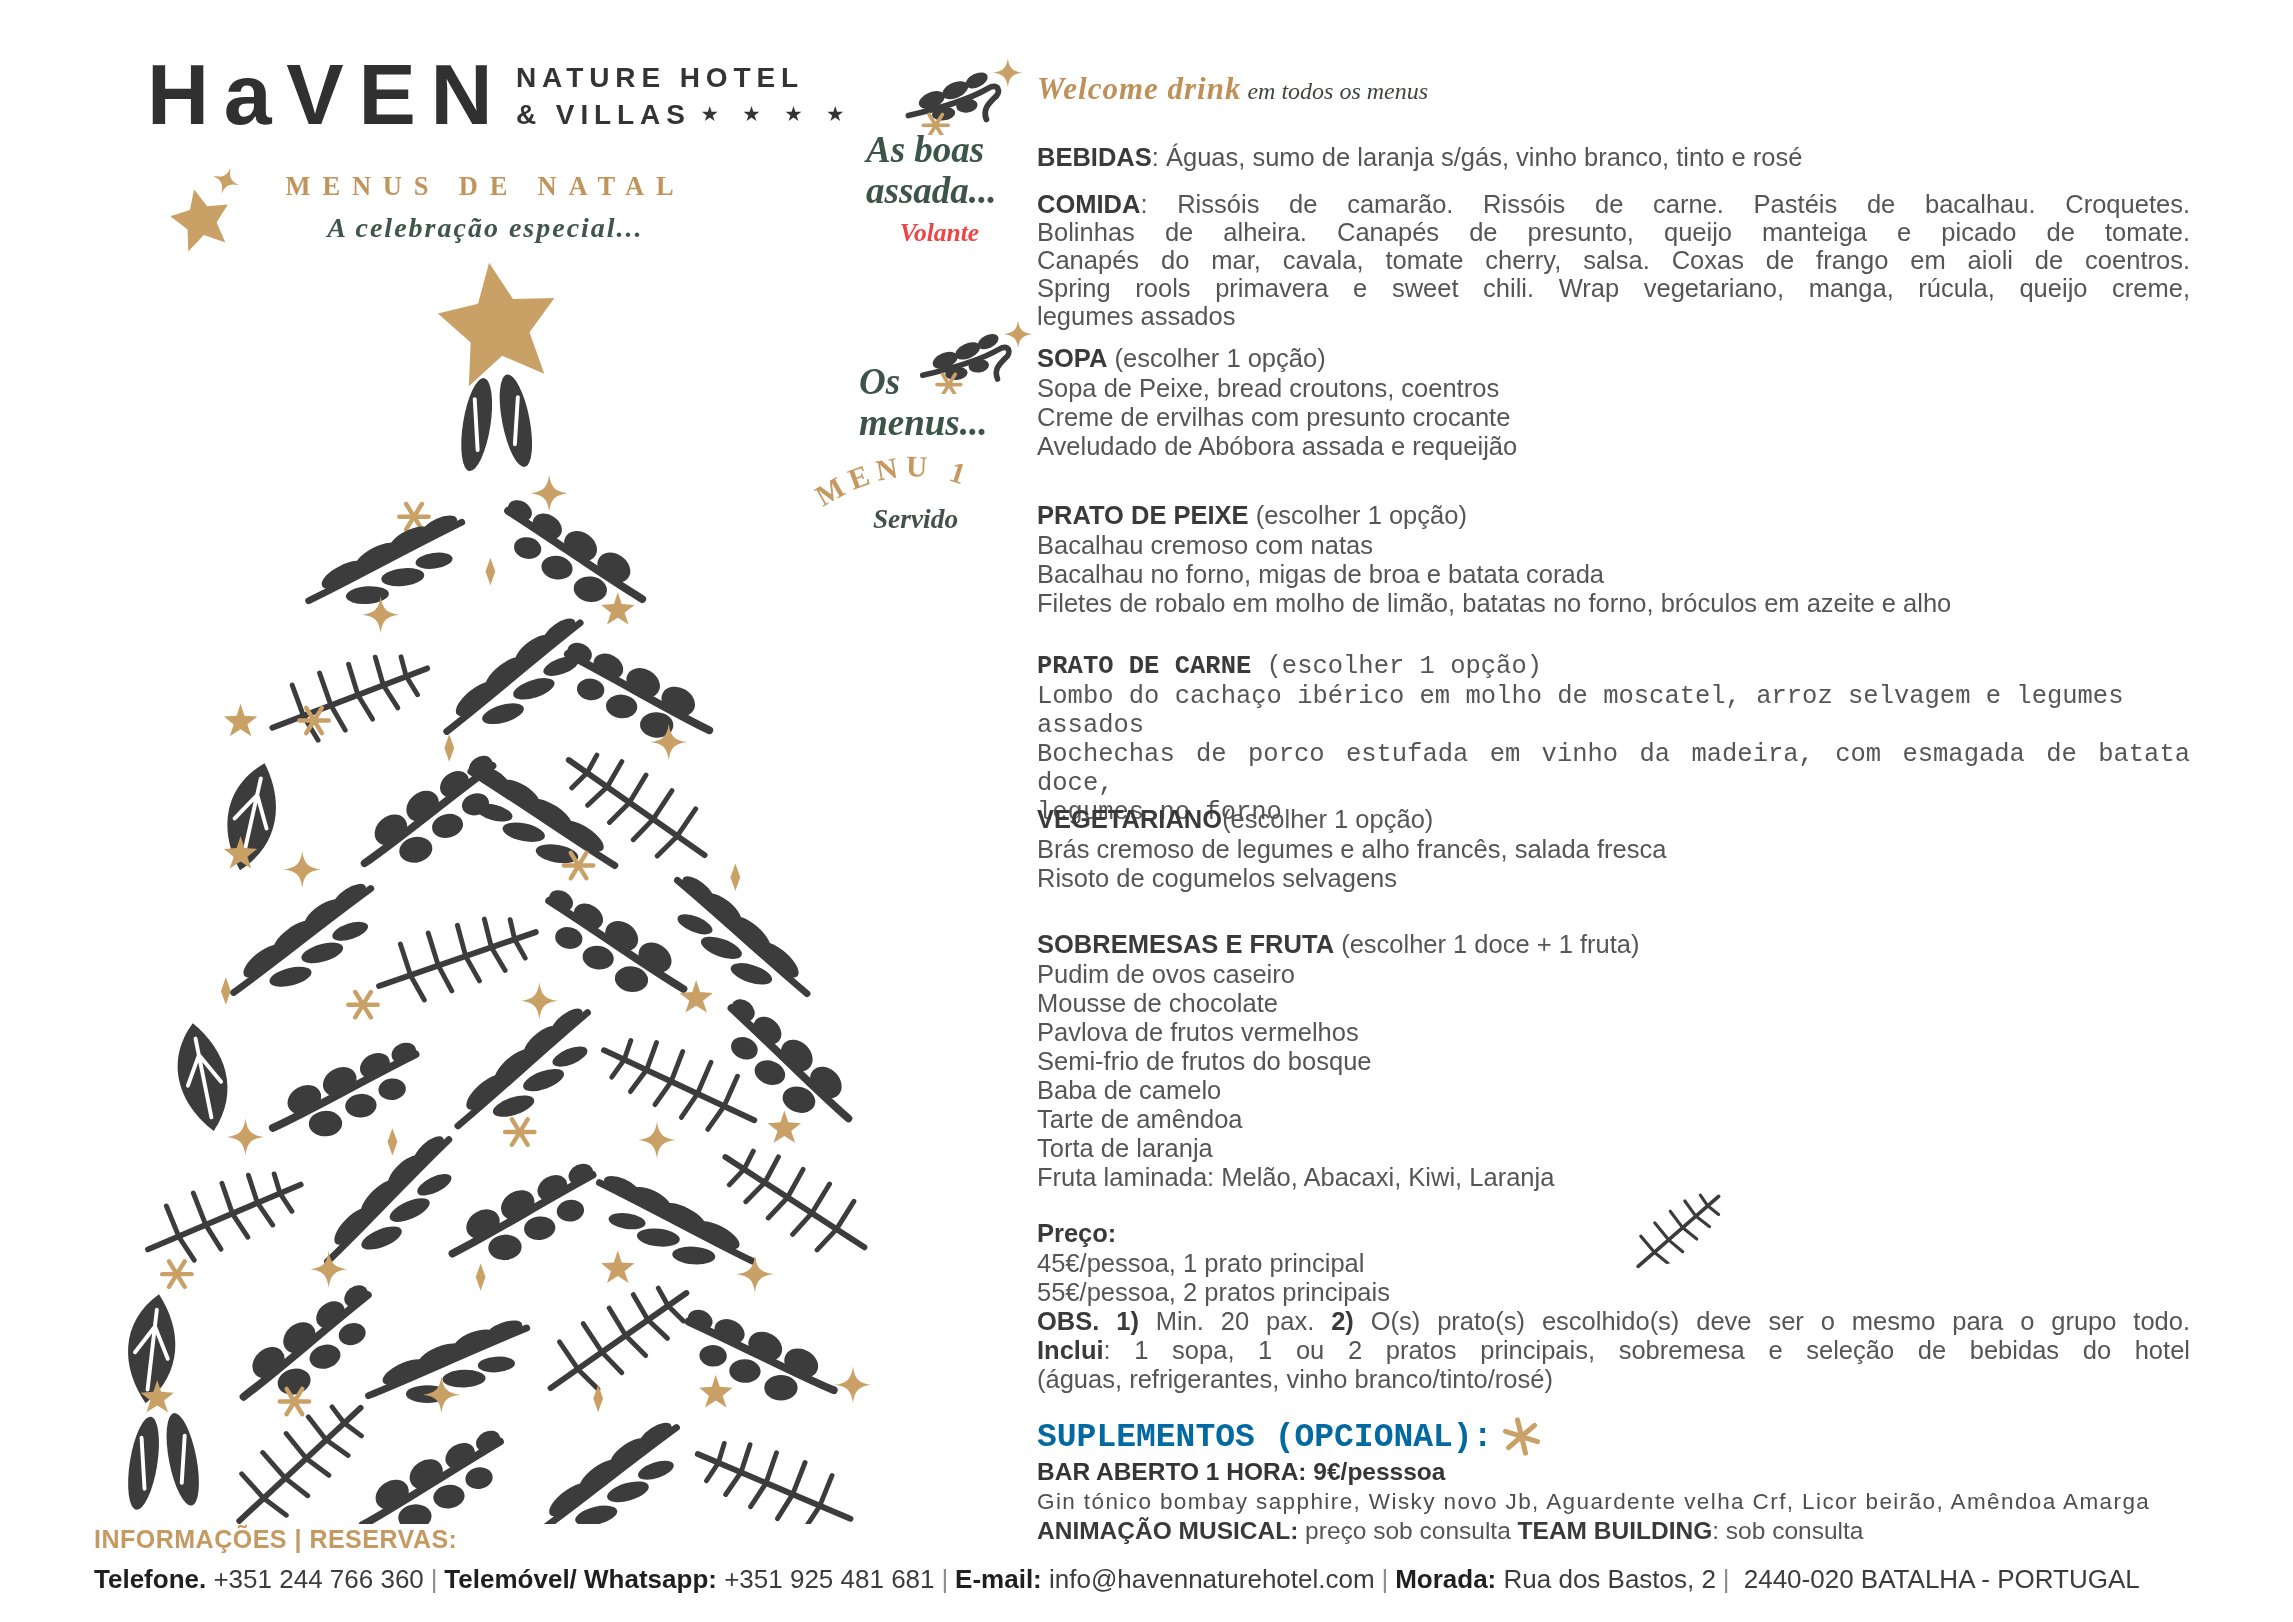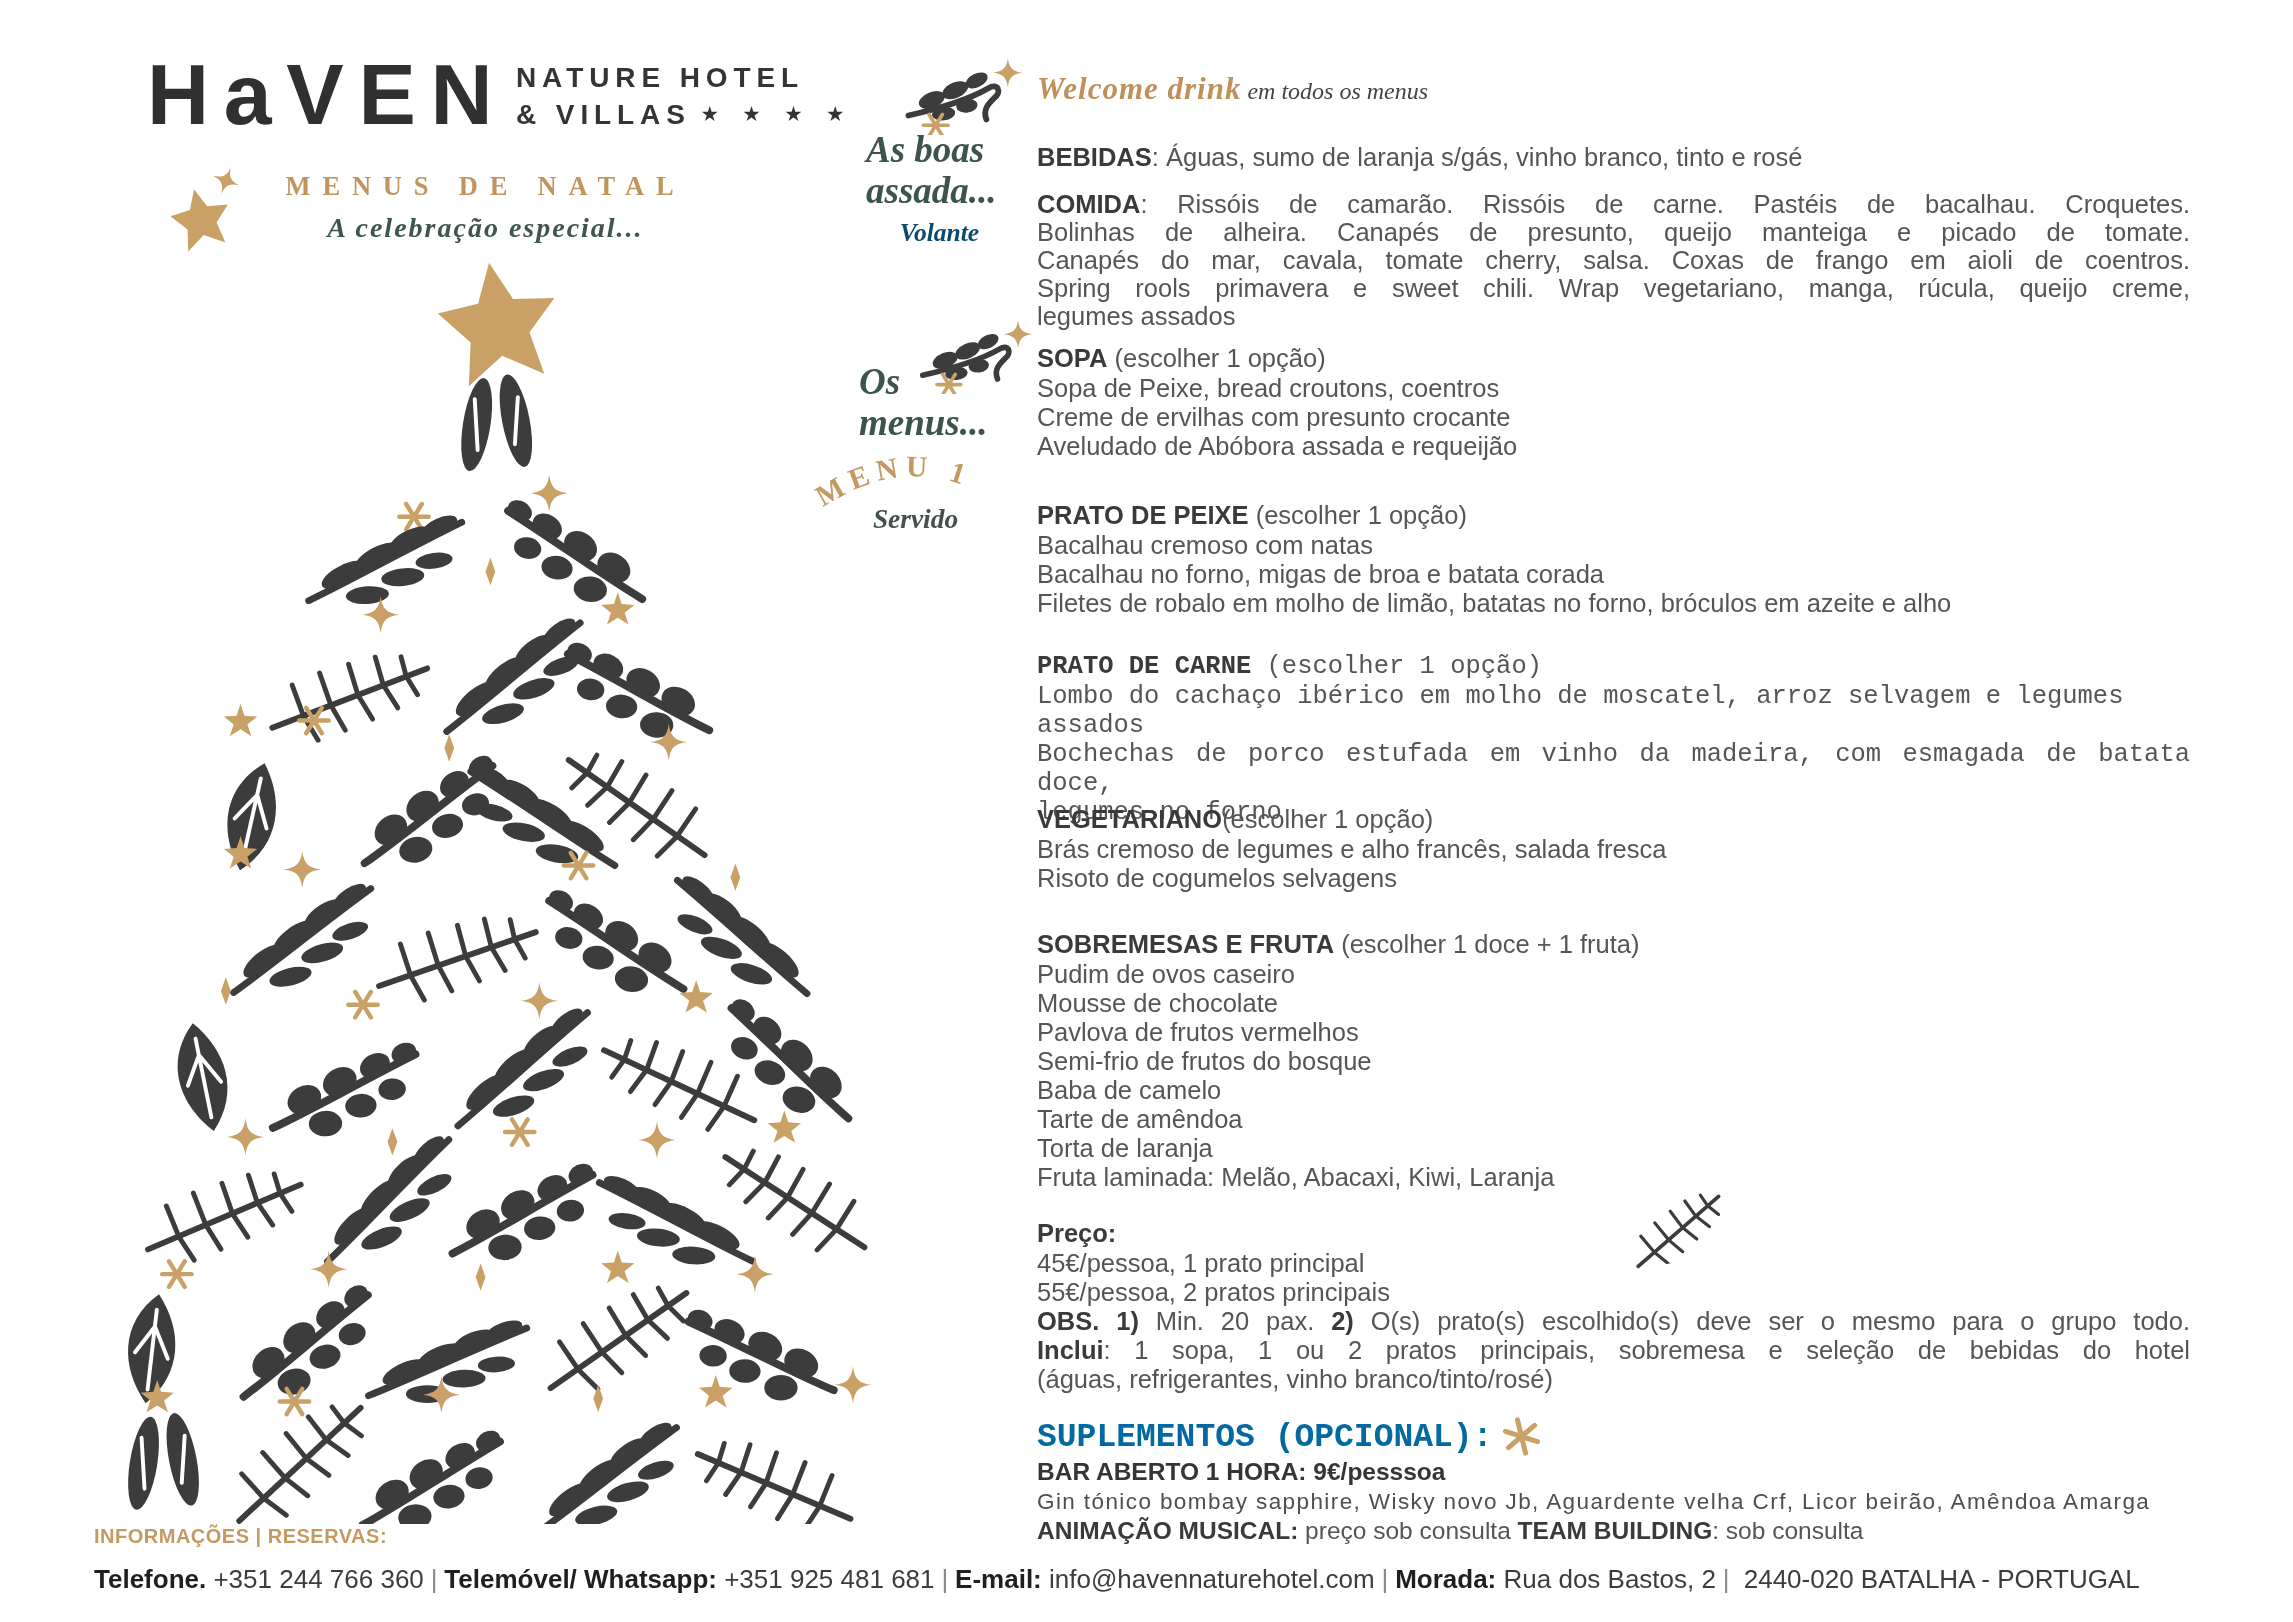--- a/index.html
+++ b/index.html
@@ -19,21 +19,21 @@
   .natal-sub{left:257px;top:212px;width:457px;text-align:center;font-family:"Liberation Serif","DejaVu Serif",serif;
              font-style:italic;font-weight:700;font-size:28px;letter-spacing:2px;color:#3e564b;white-space:nowrap;}
 
   
   .tree{left:69px;top:260px;width:833px;height:1264px;}
 
   
   .serif-i{font-family:"Liberation Serif","DejaVu Serif",serif;font-style:italic;font-weight:700;}
   .lab-welcome-icon{left:904px;top:59px;width:120px;height:76px;}
   .lab-welcome{left:866px;top:129px;font-size:37px;line-height:41px;color:#3c5449;white-space:nowrap;}
-  .lab-volante{left:866px;top:218px;width:147px;text-align:center;font-size:25.5px;color:#0c4a6e;}
+  .lab-volante{left:866px;top:218px;width:147px;text-align:center;font-size:25.5px;color:#ef4444;}
   .lab-menus-icon{left:919px;top:321px;width:114px;height:73px;}
   .lab-menus{left:859px;top:361px;font-size:37px;line-height:41px;color:#3c5449;white-space:nowrap;}
   .arc-svg{left:814px;top:441px;width:202px;height:73px;overflow:visible;}
   .lab-servido{left:829px;top:504px;width:173px;text-align:center;font-size:27.4px;color:#44504a;}
 
   
   .col{left:1037px;width:1153px;}
   .w-head{top:71px;white-space:nowrap;}
   .w-accent{font-family:"Liberation Serif","DejaVu Serif",serif;font-style:italic;font-weight:700;
             font-size:31px;color:#bf9057;letter-spacing:1px;}
@@ -56,21 +56,21 @@
   .preco .it{line-height:29px;}
   .fern{left:1625px;top:1198px;width:106px;height:63px;transform:rotate(-12deg);}
   .supl{top:1417px;}
   .supl .l1{line-height:31px;font-weight:700;color:#0369a1;font-size:33px;font-family:Liberation Mono, monospace;}
   .supl .l2{line-height:31px;font-weight:700;color:#353535;font-size:24.5px;}
   .supl .l3{line-height:29px;font-size:22.5px;letter-spacing:1.4px;color:#4e4e4e;white-space:nowrap;}
   .supl .l4{line-height:29px;font-size:24.5px;color:#555555;}
   .supl-star{display:inline-block;width:39px;height:39px;vertical-align:-9.8px;margin-left:9.8px;}
 
   
-  .f-info{left:94px;top:1525px;font-size:20px;font-weight:700;color:#c49a62;letter-spacing:0.5px;}
+  .f-info{left:94px;top:1525px;font-size:25px;font-weight:700;color:#c49a62;letter-spacing:0.5px;}
   .f-contact{left:94px;top:1564px;font-size:26px;color:#3c3c3c;white-space:nowrap;}
   .f-contact .fb{font-weight:700;color:#1f1f1f;}
   .f-contact .fs{color:#8a8a8a;padding:0 6.9px;font-weight:400;}
 </style>
 </head>
 <body>
 
 <div class="page">
 
   <svg width="0" height="0" style="position:absolute" aria-hidden="true">

